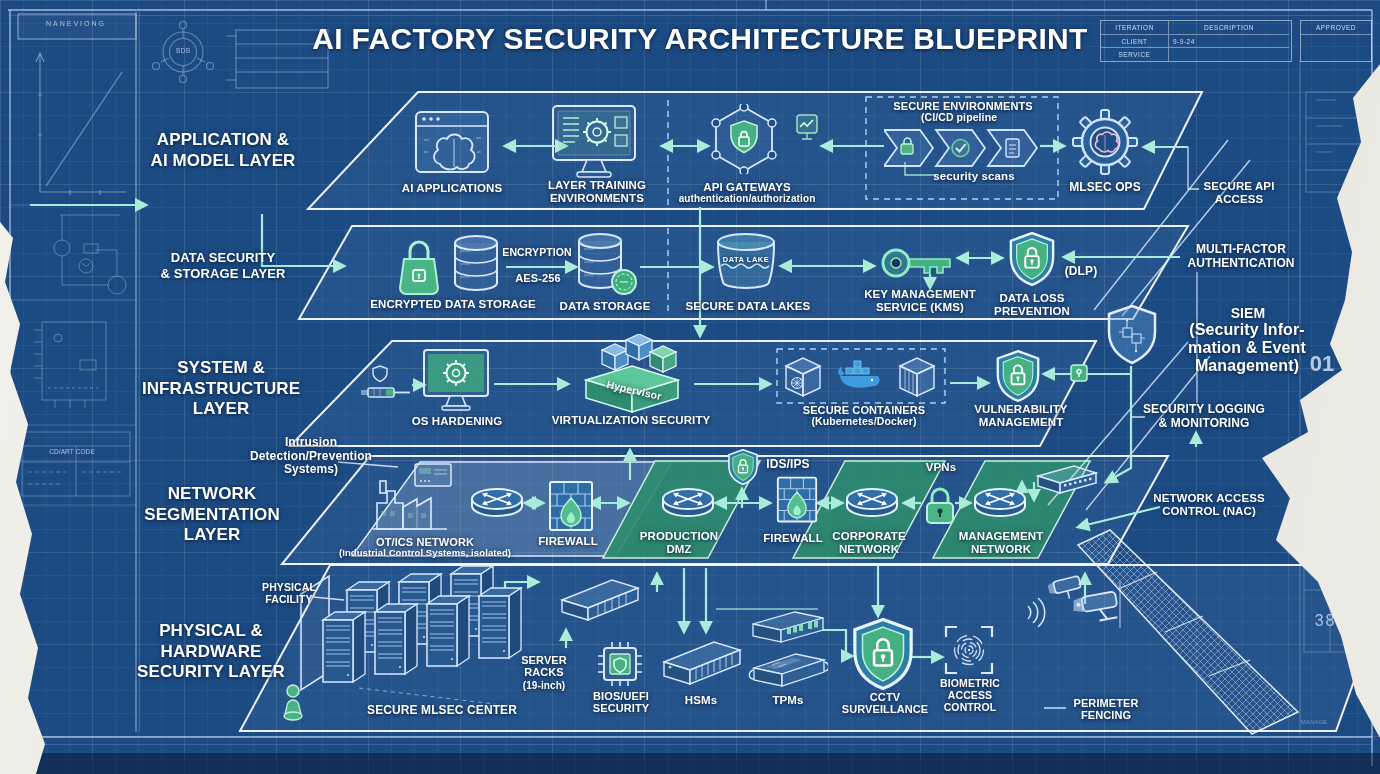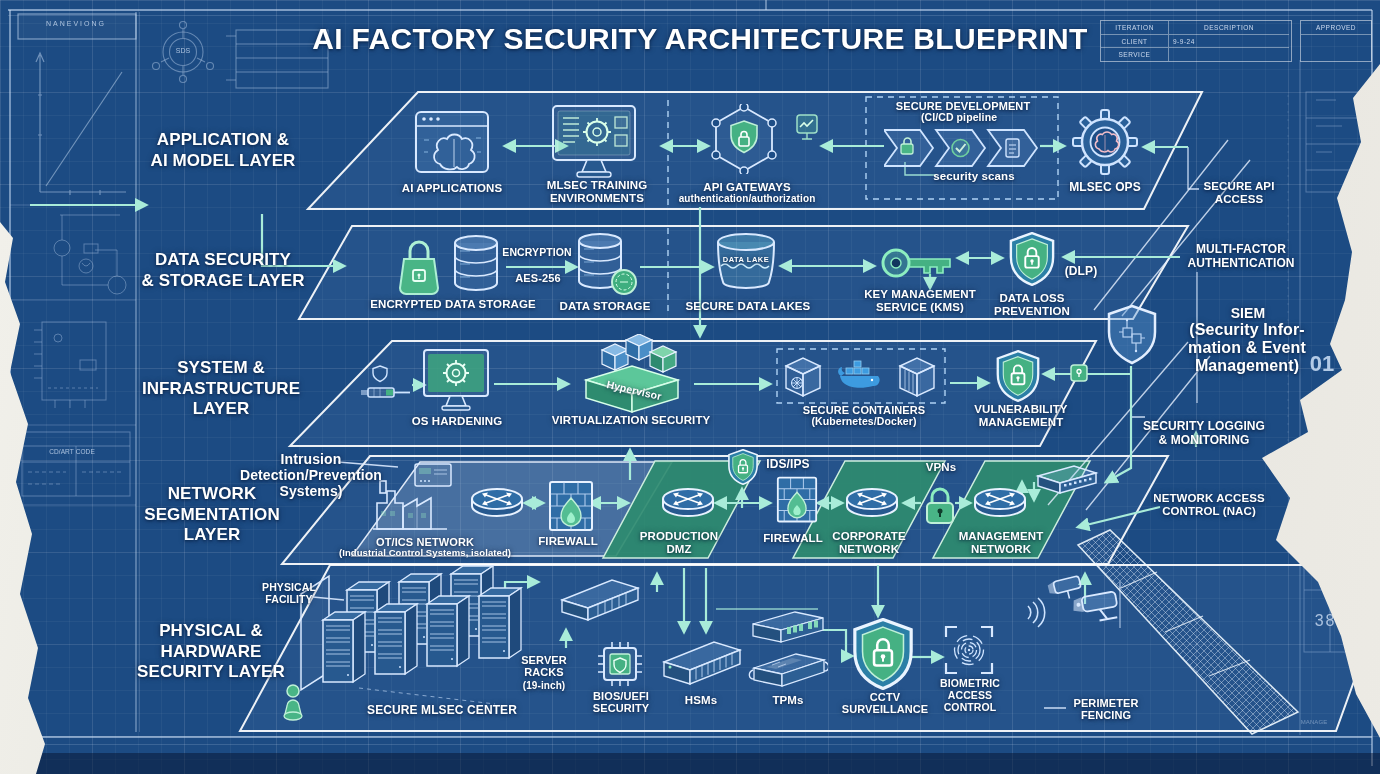--- a/index.html
+++ b/index.html
@@ -588,38 +588,38 @@
 <svg class="ic" style="left:282px;top:684px" width="22" height="38" viewBox="0 0 22 38">
   <circle cx="11" cy="7" r="6" fill="#49b586" stroke="#bff0d8" stroke-width="1.5"></circle>
   <path d="M5,22 a6,6 0 0 1 12,0 l2,8 h-16 z" fill="#49b586" stroke="#bff0d8" stroke-width="1.3"></path>
   <ellipse cx="11" cy="32" rx="9" ry="4" fill="#49b586" stroke="#bff0d8" stroke-width="1.3"></ellipse>
 </svg>
 
 <div class="lb" style="left:700px;top:22px;font-size:30px;letter-spacing:.3px">AI FACTORY SECURITY ARCHITECTURE BLUEPRINT</div>
 
 <div class="lb" style="left:223px;top:130px;font-size:17px;line-height:1.22">APPLICATION &amp;
 AI MODEL LAYER</div>
-<div class="lb" style="left:223px;top:250px;font-size:17px;line-height:1.22">DATA SECURITY
+<div class="lb" style="left:223px;top:250px;font-size:13px;line-height:1.22">DATA SECURITY
 &amp; STORAGE LAYER</div>
 <div class="lb" style="left:221px;top:358px;font-size:17px;line-height:1.22">SYSTEM &amp;
 INFRASTRUCTURE
 LAYER</div>
 <div class="lb" style="left:212px;top:484px;font-size:17px;line-height:1.22">NETWORK
 SEGMENTATION
 LAYER</div>
 <div class="lb" style="left:211px;top:621px;font-size:17px;line-height:1.22">PHYSICAL &amp;
 HARDWARE
 SECURITY LAYER</div>
 
 <div class="lb" style="left:452px;top:182px;font-size:11.5px">AI APPLICATIONS</div>
-<div class="lb" style="left:597px;top:179px;font-size:11.5px">MLSEC TRAINING
+<div class="lb" style="left:597px;top:179px;font-size:11.5px">LAYER TRAINING
 ENVIRONMENTS</div>
 <div class="lb" style="left:747px;top:181px;font-size:11.5px">API GATEWAYS</div>
 <div class="lb" style="left:747px;top:193px;font-size:10px">authentication/authorization</div>
-<div class="lb" style="left:963px;top:100px;font-size:11px">SECURE DEVELOPMENT</div>
+<div class="lb" style="left:963px;top:100px;font-size:11px">SECURE ENVIRONMENTS</div>
 <div class="lb" style="left:959px;top:112px;font-size:10.5px">(CI/CD pipeline</div>
 <div class="lb" style="left:974px;top:170px;font-size:11.5px">security scans</div>
 <div class="lb" style="left:1105px;top:181px;font-size:12px">MLSEC OPS</div>
 
 <div class="lb" style="left:453px;top:298px;font-size:11.5px">ENCRYPTED DATA STORAGE</div>
 <div class="lb" style="left:537px;top:247px;font-size:10.5px">ENCRYPTION</div>
 <div class="lb" style="left:538px;top:272px;font-size:11px">AES-256</div>
 <div class="lb" style="left:605px;top:300px;font-size:11.5px">DATA STORAGE</div>
 <div class="lb" style="left:746px;top:256px;font-size:7.5px;letter-spacing:.5px">DATA LAKE</div>
 <div class="lb" style="left:748px;top:300px;font-size:11.5px">SECURE DATA LAKES</div>
@@ -630,21 +630,21 @@
 <div class="lb" style="left:1081px;top:265px;font-size:12px">(DLP)</div>
 
 <div class="lb" style="left:457px;top:415px;font-size:11.5px">OS HARDENING</div>
 <div class="lb" style="left:631px;top:414px;font-size:11.5px">VIRTUALIZATION SECURITY</div>
 <div class="lb rot" style="left:634px;top:385px;font-size:10.5px">Hypervisor</div>
 <div class="lb" style="left:864px;top:404px;font-size:11px">SECURE CONTAINERS</div>
 <div class="lb" style="left:864px;top:416px;font-size:10.5px">(Kubernetes/Docker)</div>
 <div class="lb" style="left:1021px;top:403px;font-size:11.5px">VULNERABILITY
 MANAGEMENT</div>
 
-<div class="lb" style="left:311px;top:452px;font-size:14px">Intrusion
+<div class="lb" style="left:311px;top:436px;font-size:12px">Intrusion
 Detection/Prevention
 Systems)</div>
 <div class="lb" style="left:425px;top:536px;font-size:11px">OT/ICS NETWORK</div>
 <div class="lb" style="left:425px;top:548px;font-size:9.5px">(Industrial Control Systems, isolated)</div>
 <div class="lb" style="left:568px;top:535px;font-size:11.5px">FIREWALL</div>
 <div class="lb" style="left:788px;top:458px;font-size:12px">IDS/IPS</div>
 <div class="lb" style="left:679px;top:530px;font-size:11.5px">PRODUCTION
 DMZ</div>
 <div class="lb" style="left:793px;top:532px;font-size:11.5px">FIREWALL</div>
 <div class="lb" style="left:869px;top:530px;font-size:11.5px">CORPORATE
@@ -672,21 +672,21 @@
 FENCING</div>
 
 <div class="lb" style="left:1239px;top:180px;font-size:11.5px">SECURE API
 ACCESS</div>
 <div class="lb" style="left:1241px;top:243px;font-size:12px">MULTI-FACTOR
 AUTHENTICATION</div>
 <div class="lb" style="left:1248px;top:306px;font-size:14px">SIEM</div>
 <div class="lb" style="left:1247px;top:321px;font-size:16px;font-weight:600">(Security Infor-
 mation &amp; Event
 Management)</div>
-<div class="lb" style="left:1204px;top:420px;font-size:12px">SECURITY LOGGING
+<div class="lb" style="left:1204px;top:403px;font-size:12px">SECURITY LOGGING
 &amp; MONITORING</div>
 <div class="lb" style="left:1209px;top:492px;font-size:11.5px">NETWORK ACCESS
 CONTROL (NAC)</div>
 
 <div class="lb faint" style="left:76px;top:20px;font-size:7px;letter-spacing:2px">NANEVIONG</div>
 <div class="lb faint" style="left:183px;top:47px;font-size:7px">SDS</div>
 <div class="lb faint" style="left:72px;top:448px;font-size:6.5px">CD/ART CODE</div>
 <div class="lb faint" style="left:1322px;top:352px;font-size:22px;font-weight:700;color:rgba(205,225,248,.85)">01</div>
 <div class="lb faint" style="left:1331px;top:612px;font-size:16px;letter-spacing:2px">380</div>
 <div class="lb faint" style="left:1314px;top:719px;font-size:6px;opacity:.55">MANAGE</div>

